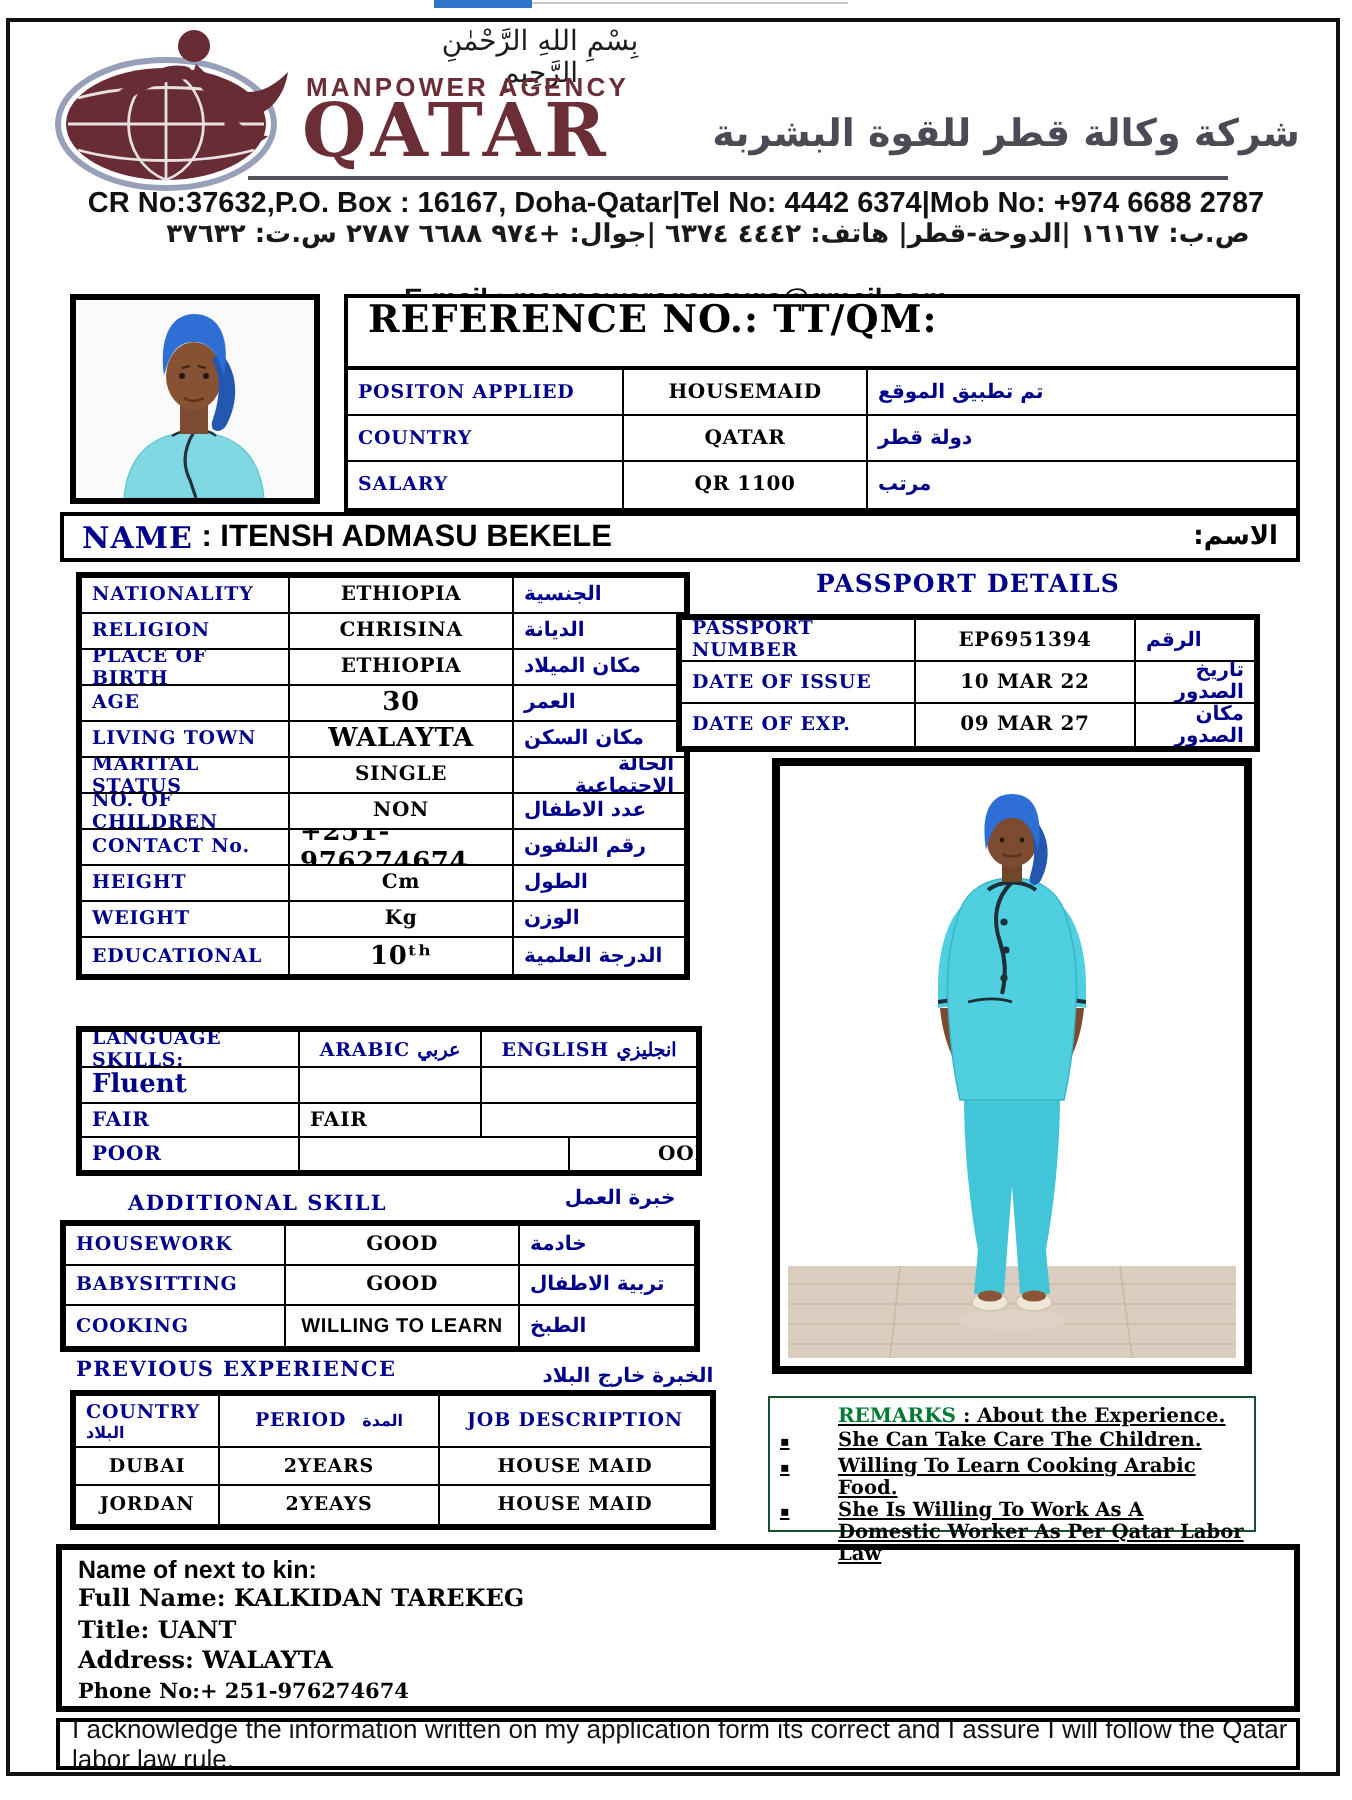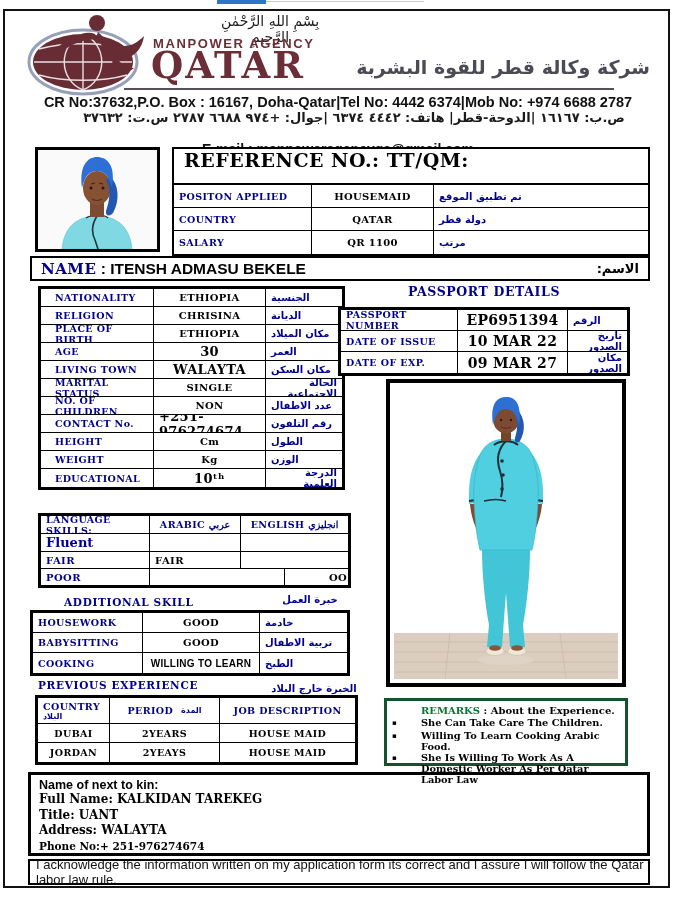--- a/index.html
+++ b/index.html
@@ -58,28 +58,28 @@
 
   
   .name-row{left:30px;top:256px;width:620px;height:25px;border:2px solid #000;
         box-sizing:border-box;display:flex;align-items:center;padding:0 9px;}
   .name-label{font:bold 15px "DejaVu Serif",serif;color:#00008B;letter-spacing:.5px;}
   .name-value{font:bold 15.5px "Liberation Sans",sans-serif;color:#000;white-space:pre;}
   .name-arabic{margin-left:auto;font:bold 13px "DejaVu Sans",sans-serif;direction:rtl;}
 
   
   .p-table{left:38px;top:286px;width:307px;}
-  .p-table .row{grid-template-columns:104px 112px 1fr;height:18px;padding-left:9px;}
+  .p-table .row{grid-template-columns:104px 112px 1fr;height:18px;}
 
   
   .pp-title{left:338px;top:284px;width:292px;text-align:center;
         font:bold 12.5px "DejaVu Serif",serif;color:#00008B;letter-spacing:.6px;}
   .pp-table{left:338px;top:307px;width:292px;}
   .pp-table .row{grid-template-columns:117px 110px 1fr;height:21px;}
-  .pp-table .vl{font-size:14px;}
+  .pp-table .vl{font-size:10px;}
 
   
   .lang-table{left:38px;top:513px;width:313px;}
   .lang-table .row{grid-template-columns:109px 91px 1fr;}
   .lang-head{height:18px;}
   .lang-r1{height:18px;}.lang-r2{height:17px;}.lang-r3{height:16px;gap:44px;}
   .fluent{font:bold 13px "DejaVu Serif",serif;color:#00008B;}
   .lvl{font:bold 10px "DejaVu Serif",serif;color:#00008B;letter-spacing:.4px;}
   .lvl-black{font:bold 10px "DejaVu Serif",serif;color:#000;letter-spacing:.4px;}
 
@@ -96,22 +96,22 @@
   .exp-table{left:35px;top:695px;width:323px;}
   .exp-table .row{grid-template-columns:72px 110px 1fr;}
   .exp-head{height:26px;}
   .exp-row{height:19px;}
   .exp-head .cell{flex-direction:column;align-items:flex-start;justify-content:center;}
   .exp-head .h-inline{flex-direction:row;align-items:center;gap:8px;}
   .h-ar{font:bold 8px "DejaVu Sans",sans-serif;color:#00008B;direction:rtl;}
   .exp-val{font:bold 9.5px "DejaVu Serif",serif;color:#000;justify-content:center;letter-spacing:.4px;}
 
   
-  .remarks-box{left:384px;top:698px;width:244px;height:68px;border:3px solid #14532d;
-        box-sizing:border-box;padding:3px 4px 0 0;}
+  .remarks-box{left:384px;top:698px;width:244px;height:68px;border:1px solid #14532d;
+        box-sizing:border-box;padding:3px 4px 0 0;text-decoration:underline;}
   .rm-title{padding-left:34px;font:bold 10px "DejaVu Serif",serif;line-height:13px;}
   .rm-green{color:#007A33;}
   .rm-line{display:flex;line-height:12.5px;}
   .rm-bullet{flex:0 0 10px;padding-left:5px;font-size:7px;color:#000;}
   .rm-text{flex:1;padding-left:19px;font:bold 9.8px "DejaVu Serif",serif;color:#000;}
 
   
   .kin-box{left:28px;top:772px;width:622px;height:84px;border:3px solid #000;
         box-sizing:border-box;padding:3px 0 0 8px;}
   .kin-line{font:bold 12px "DejaVu Serif",serif;line-height:15.5px;color:#000;}

